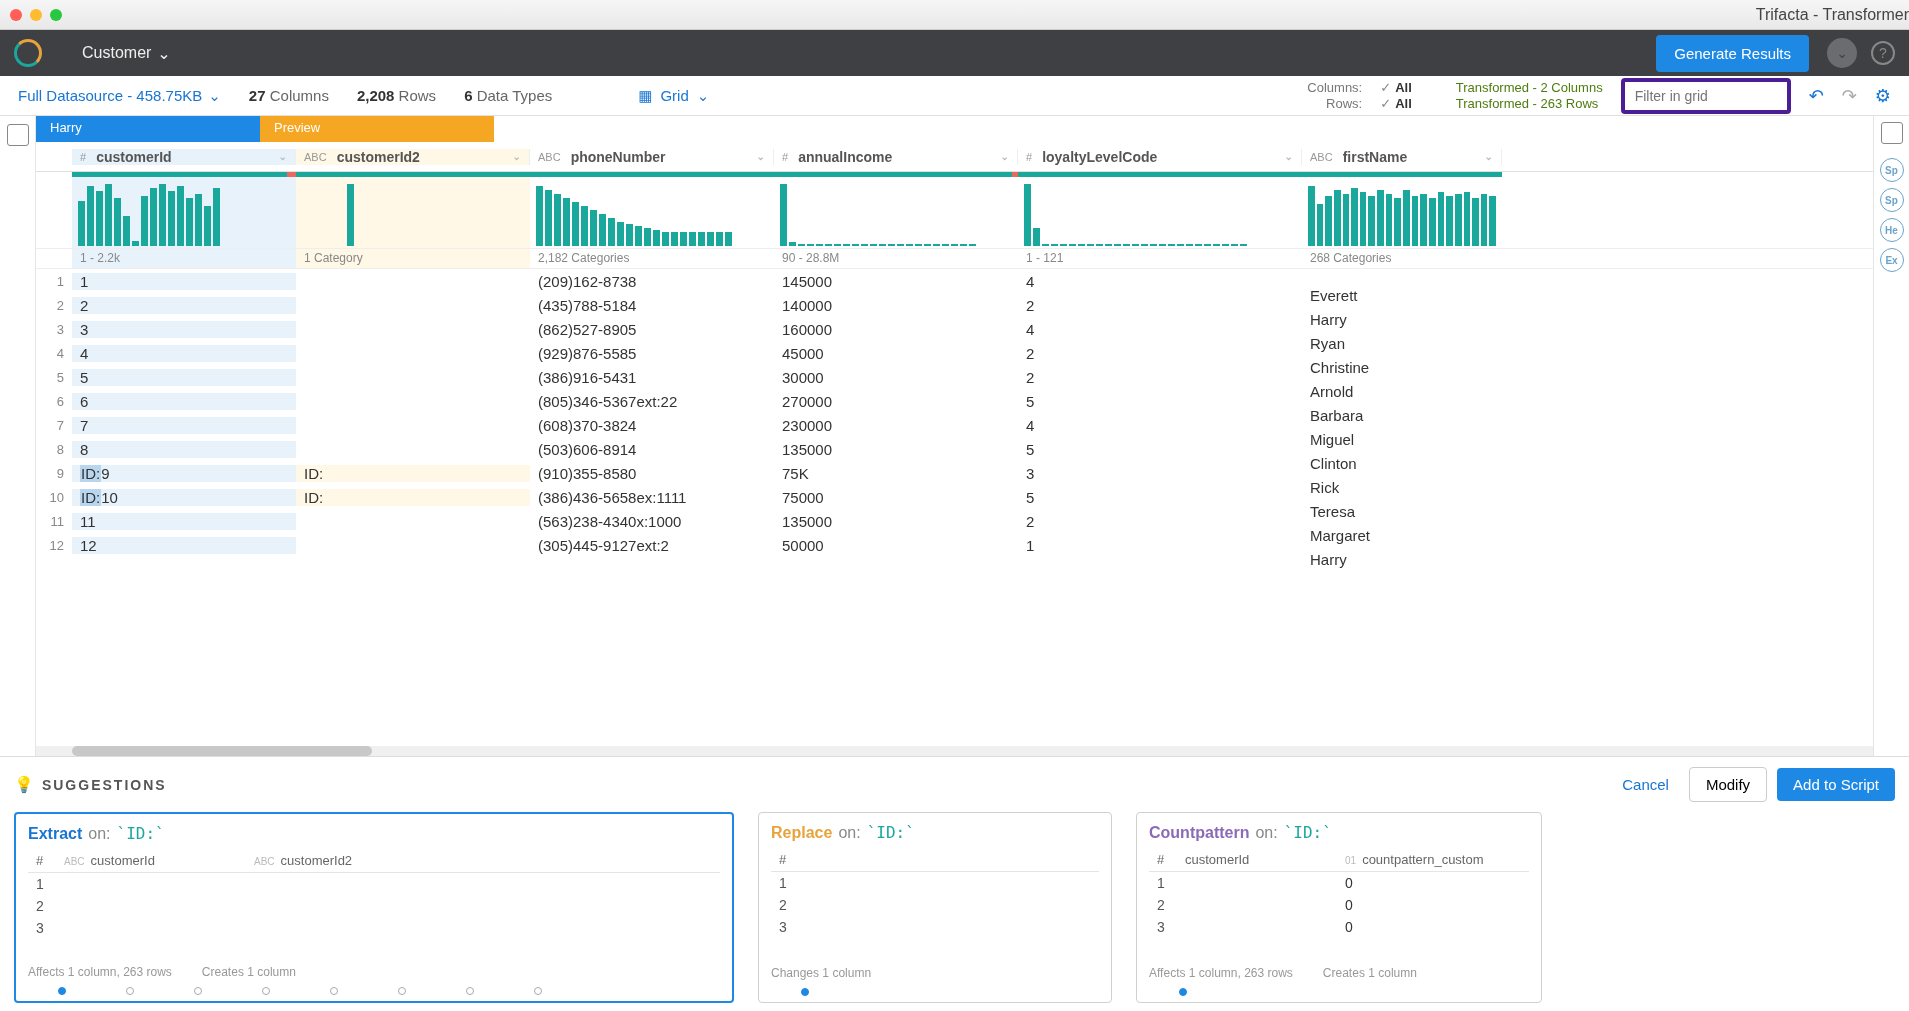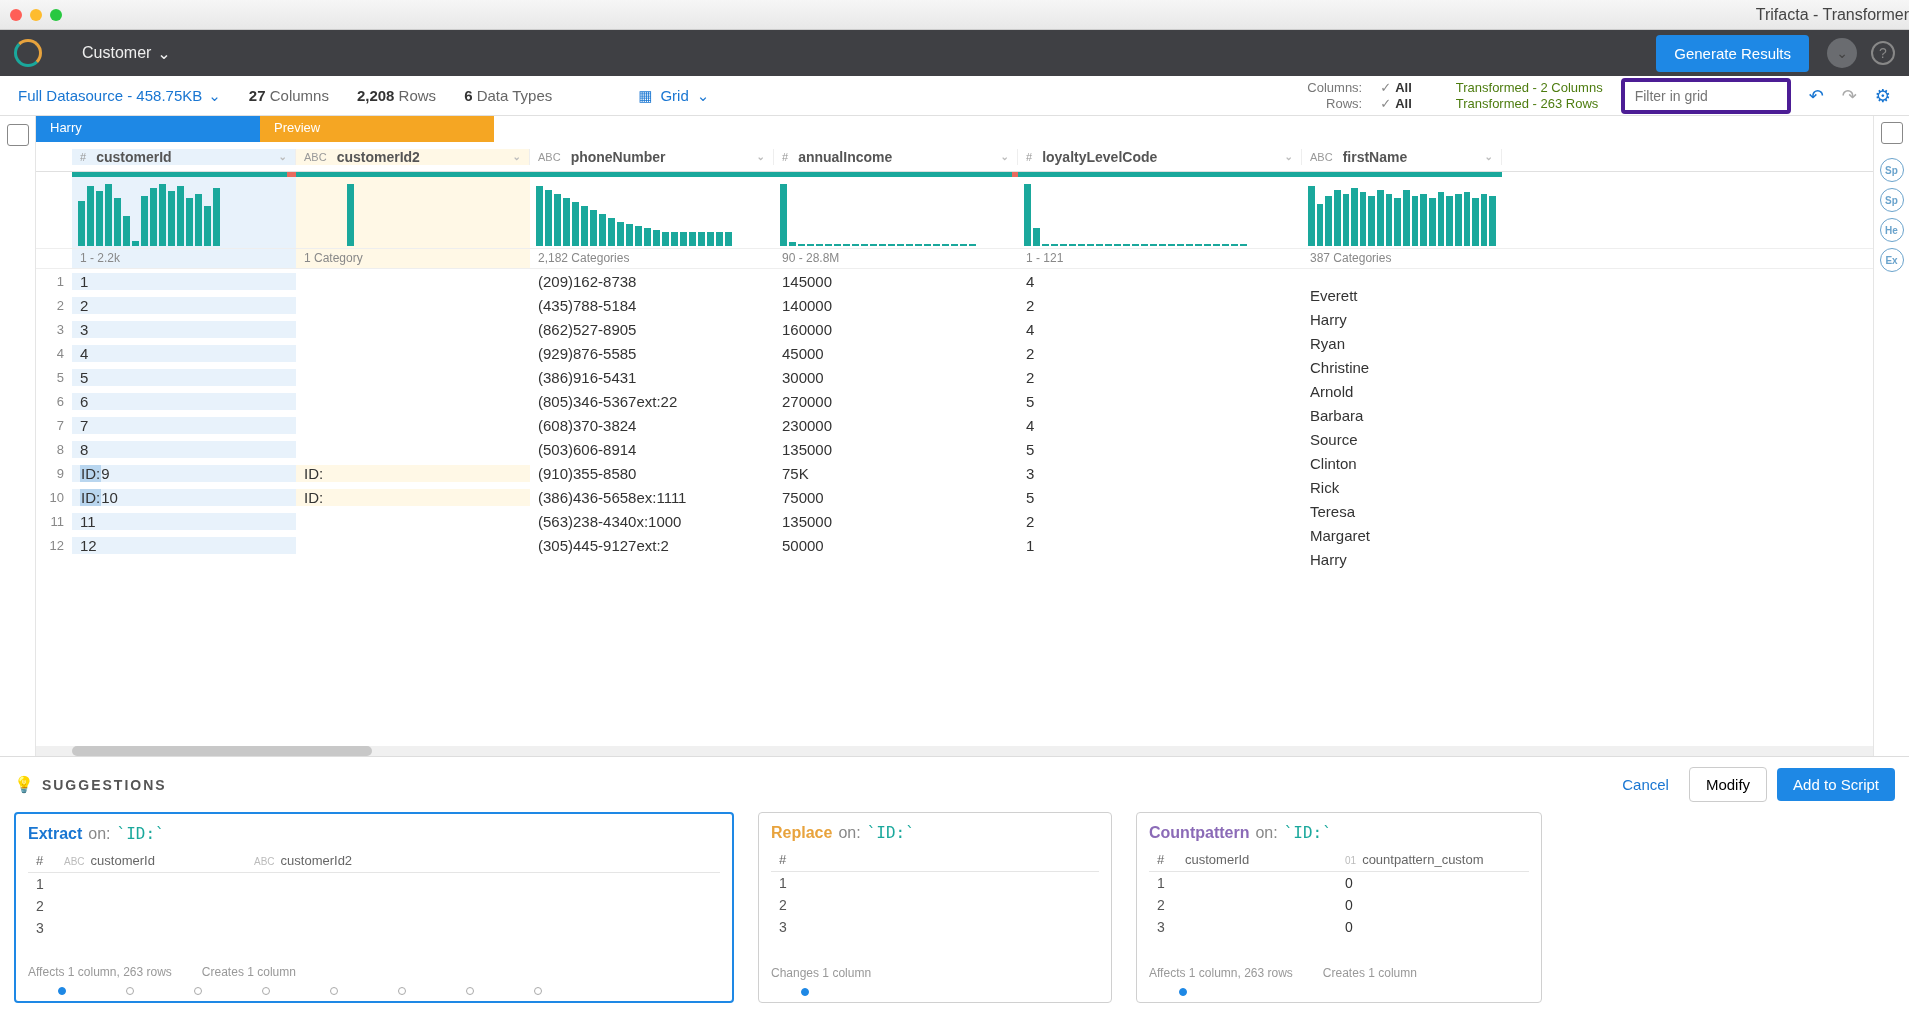--- a/index.html
+++ b/index.html
@@ -379,21 +379,21 @@
           <div class="bar" style="height: 50px;"></div>
         </div>
       </div>
     <div class="histlabels" id="histlabels">
         <div style="width:36px"></div>
         <div class="histlabel c0">1 - 2.2k</div>
         <div class="histlabel c1">1 Category</div>
         <div class="histlabel c2">2,182 Categories</div>
         <div class="histlabel c3">90 - 28.8M</div>
         <div class="histlabel c4">1 - 121</div>
-        <div class="histlabel c5">387 Categories</div>
+        <div class="histlabel c5">268 Categories</div>
       </div>
     <div class="rows" id="rows">
         <div class="row">
           <div class="rownum">1</div>
           <div class="cell cc0">1</div>
           <div class="cell cc1"></div>
           <div class="cell cc2">(209)162-8738</div>
           <div class="cell cc3">145000</div>
           <div class="cell cc4">4</div>
           <div class="cell cc5">Everett</div>
@@ -443,21 +443,21 @@
           <div class="cell cc4">5</div>
           <div class="cell cc5">Barbara</div>
         </div>
         <div class="row">
           <div class="rownum">7</div>
           <div class="cell cc0">7</div>
           <div class="cell cc1"></div>
           <div class="cell cc2">(608)370-3824</div>
           <div class="cell cc3">230000</div>
           <div class="cell cc4">4</div>
-          <div class="cell cc5">Source</div>
+          <div class="cell cc5">Miguel</div>
         </div>
         <div class="row">
           <div class="rownum">8</div>
           <div class="cell cc0">8</div>
           <div class="cell cc1"></div>
           <div class="cell cc2">(503)606-8914</div>
           <div class="cell cc3">135000</div>
           <div class="cell cc4">5</div>
           <div class="cell cc5">Clinton</div>
         </div>

